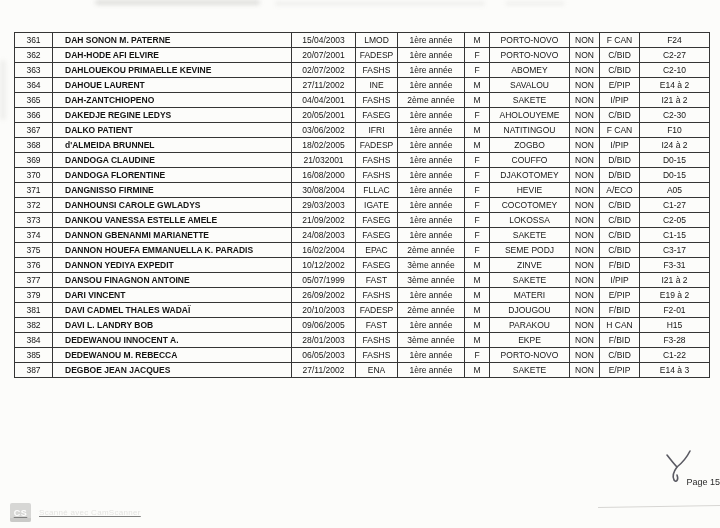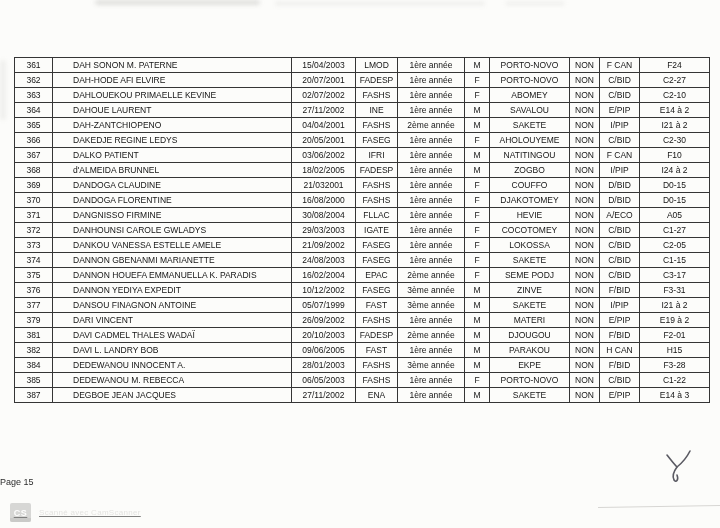--- a/index.html
+++ b/index.html
@@ -12,41 +12,41 @@
     color: #1b1b1b;
   }
   
   .scan-smudge { position: absolute; background: #c9c9c6; filter: blur(2px); border-radius: 2px; }
   .smudge-1 { left: 95px;  top: 0; width: 165px; height: 5px; opacity: .55; }
   .smudge-2 { left: 275px; top: 2px; width: 210px; height: 3px; opacity: .35; }
   .smudge-3 { left: 505px; top: 2px; width: 60px;  height: 3px; opacity: .30; }
   .smudge-4 { left: 0;     top: 60px; width: 6px; height: 60px; opacity: .25; }
 
   .roster-table {
-    position: absolute; left: 14px; top: 57px;
+    position: absolute; left: 14px; top: 32px;
     width: 696px;
     border-collapse: collapse;
     table-layout: fixed;
     font-size: 8.5px;
     color: #141414;
   }
   .roster-table td {
     border: 1px solid #353535;
     height: 14px;
     padding: 0 2px;
     text-align: center;
     white-space: nowrap;
     overflow: hidden;
     line-height: 14px;
   }
-  .roster-table td.cell-name { text-align: left; padding-left: 20px; }
+  .roster-table td.cell-name { text-align: left; padding-left: 12px; font-weight: bold; }
 
   .page-footer {
     position: absolute; left: 0; top: 477px; width: 720px;
-    text-align: left;
+    text-align: right;
     font-size: 9px; color: #2c2c2c;
   }
 
   .signature { position: absolute; left: 660px; top: 449px; }
 
   .fold-line {
     position: absolute; left: 598px; top: 506px; width: 126px; height: 1px;
     background: #d7d6d3; transform: rotate(-1deg);
   }
 

